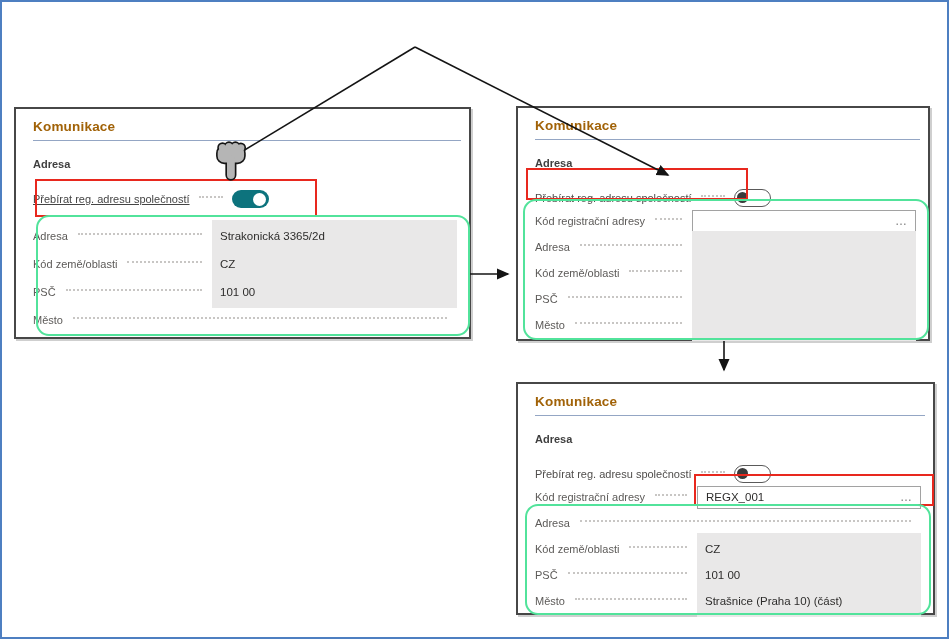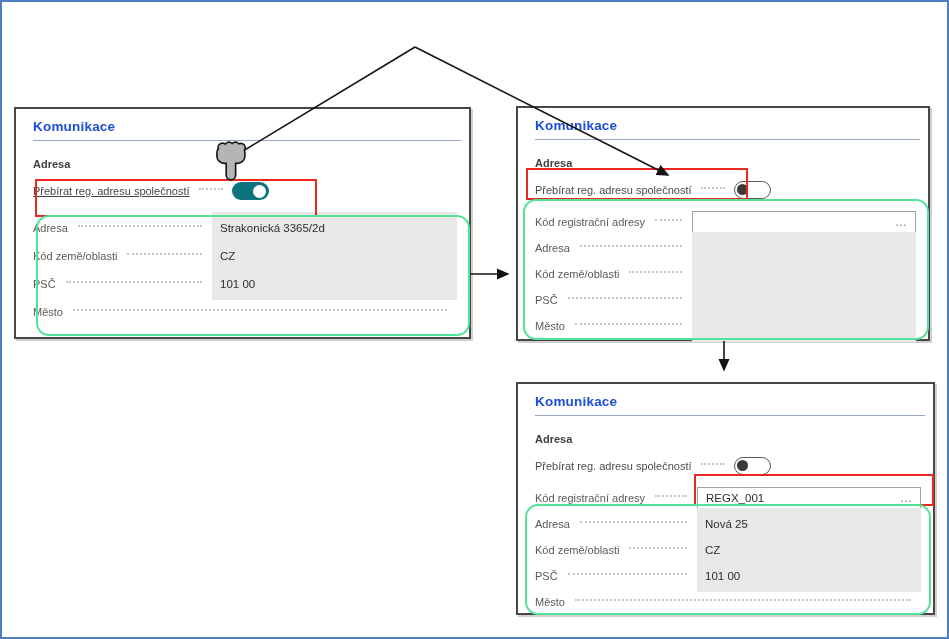--- a/index.html
+++ b/index.html
@@ -15,33 +15,33 @@
   html,body{background:#fff}
   body{font-family:"Liberation Sans",sans-serif;}
   .stage{position:relative;width:949px;height:639px;background:#fff;overflow:hidden;
          border:2px solid var(--frame-blue);}
   
   .panel{position:absolute;background:#fff;border:2px solid var(--panel-border);
          box-shadow:2px 2px 0 #cfcfcf; padding:10px 12px 0 17px;}
   .panel-1{left:12px;top:105px;width:457px;height:232px;}
   .panel-2{left:514px;top:104px;width:414px;height:235px;}
   .panel-3{left:514px;top:380px;width:419px;height:233px;}
-  .ptitle{font-size:13.5px;font-weight:700;color:#1d4ed8;letter-spacing:.2px;position:relative;z-index:2}
+  .ptitle{font-size:13.5px;font-weight:700;color:#a16207;letter-spacing:.2px;position:relative;z-index:2}
   .pdivider{border-top:1.5px solid var(--divider);margin-top:6px;margin-right:-4px;position:relative;z-index:2}
   .psection{margin-top:17px;font-size:11px;font-weight:700;color:#3f3f3f;position:relative;z-index:2}
-  .trow{margin-top:11px;display:flex;align-items:center;height:20px;position:relative;z-index:2}
+  .trow{margin-top:19px;display:flex;align-items:center;height:20px;position:relative;z-index:2}
   .tlabel{font-size:11px;color:#4f4d4b;white-space:nowrap}
   .tlabel.link{text-decoration:underline;color:#454545}
   .tdots{width:24px;border-bottom:2px dotted #c8c6c4;height:2px;margin:0 9px;position:relative;top:-2px}
   .toggle{width:37px;height:18px;border-radius:9px;position:relative;flex:0 0 auto;cursor:pointer}
   .toggle.on{background:var(--toggle-on)}
   .toggle.on .knob{position:absolute;right:2.5px;top:2.5px;width:13px;height:13px;border-radius:50%;background:#fff}
   .toggle.off{background:#fff;border:1.6px solid #5a5a5a}
   .toggle.off .knob{position:absolute;left:2px;top:2px;width:11px;height:11px;border-radius:50%;background:#3a3a3a}
-  .fields{margin-top:9px;position:relative;z-index:2}
+  .fields{position:relative;z-index:2}
   .panel-1 .fields{margin-top:13px}
   .frow{display:flex;align-items:center;height:26px}
   .panel-1 .frow{height:28px}
   .flabel{font-size:11px;color:#5c5a58;white-space:nowrap}
   .fdots{flex:1;border-bottom:2px dotted #c8c6c4;height:2px;margin:0 10px;position:relative;top:-2px}
   .fvalue{flex:0 0 auto;height:32px;display:flex;align-items:center;font-size:11.5px;color:#2e2d2c;padding:0 8px;overflow:hidden}
   .panel-1 .fvalue{width:245px}
   .panel-2 .fvalue,.panel-3 .fvalue{width:224px}
   .fvalue.gray{background:var(--field-bg)}
   .fvalue.input{background:#fff;border:1px solid #a2a2a2;height:23px;justify-content:space-between}
@@ -161,35 +161,35 @@
         <span class="flabel">Kód registrační adresy</span>
         <span class="fdots"></span>
         <span class="fvalue input">
           <span>REGX_001</span>
           <span class="assist">…</span>
         </span>
       </div>
       <div class="frow">
         <span class="flabel">Adresa</span>
         <span class="fdots"></span>
-        <span class="fvalue gray">Nová 25</span>
       </div>
       <div class="frow">
         <span class="flabel">Kód země/oblasti</span>
         <span class="fdots"></span>
         <span class="fvalue gray">CZ</span>
       </div>
       <div class="frow">
         <span class="flabel">PSČ</span>
         <span class="fdots"></span>
         <span class="fvalue gray">101 00</span>
       </div>
       <div class="frow">
         <span class="flabel">Město</span>
         <span class="fdots"></span>
+        <span class="fvalue gray">Strašnice (Praha 10) (část)</span>
       </div>
     </div>
     <div class="hl red p3-red"></div>
     <div class="hl green p3-green"></div>
   </div>
 
   <svg class="overlay" viewBox="0 0 949 639" xmlns="http://www.w3.org/2000/svg">
     <defs>
       <marker id="ah" markerWidth="9" markerHeight="8" refX="7" refY="3.5" orient="auto">
         <path d="M0,0 L8,3.5 L0,7 Z" fill="#141414"></path>

